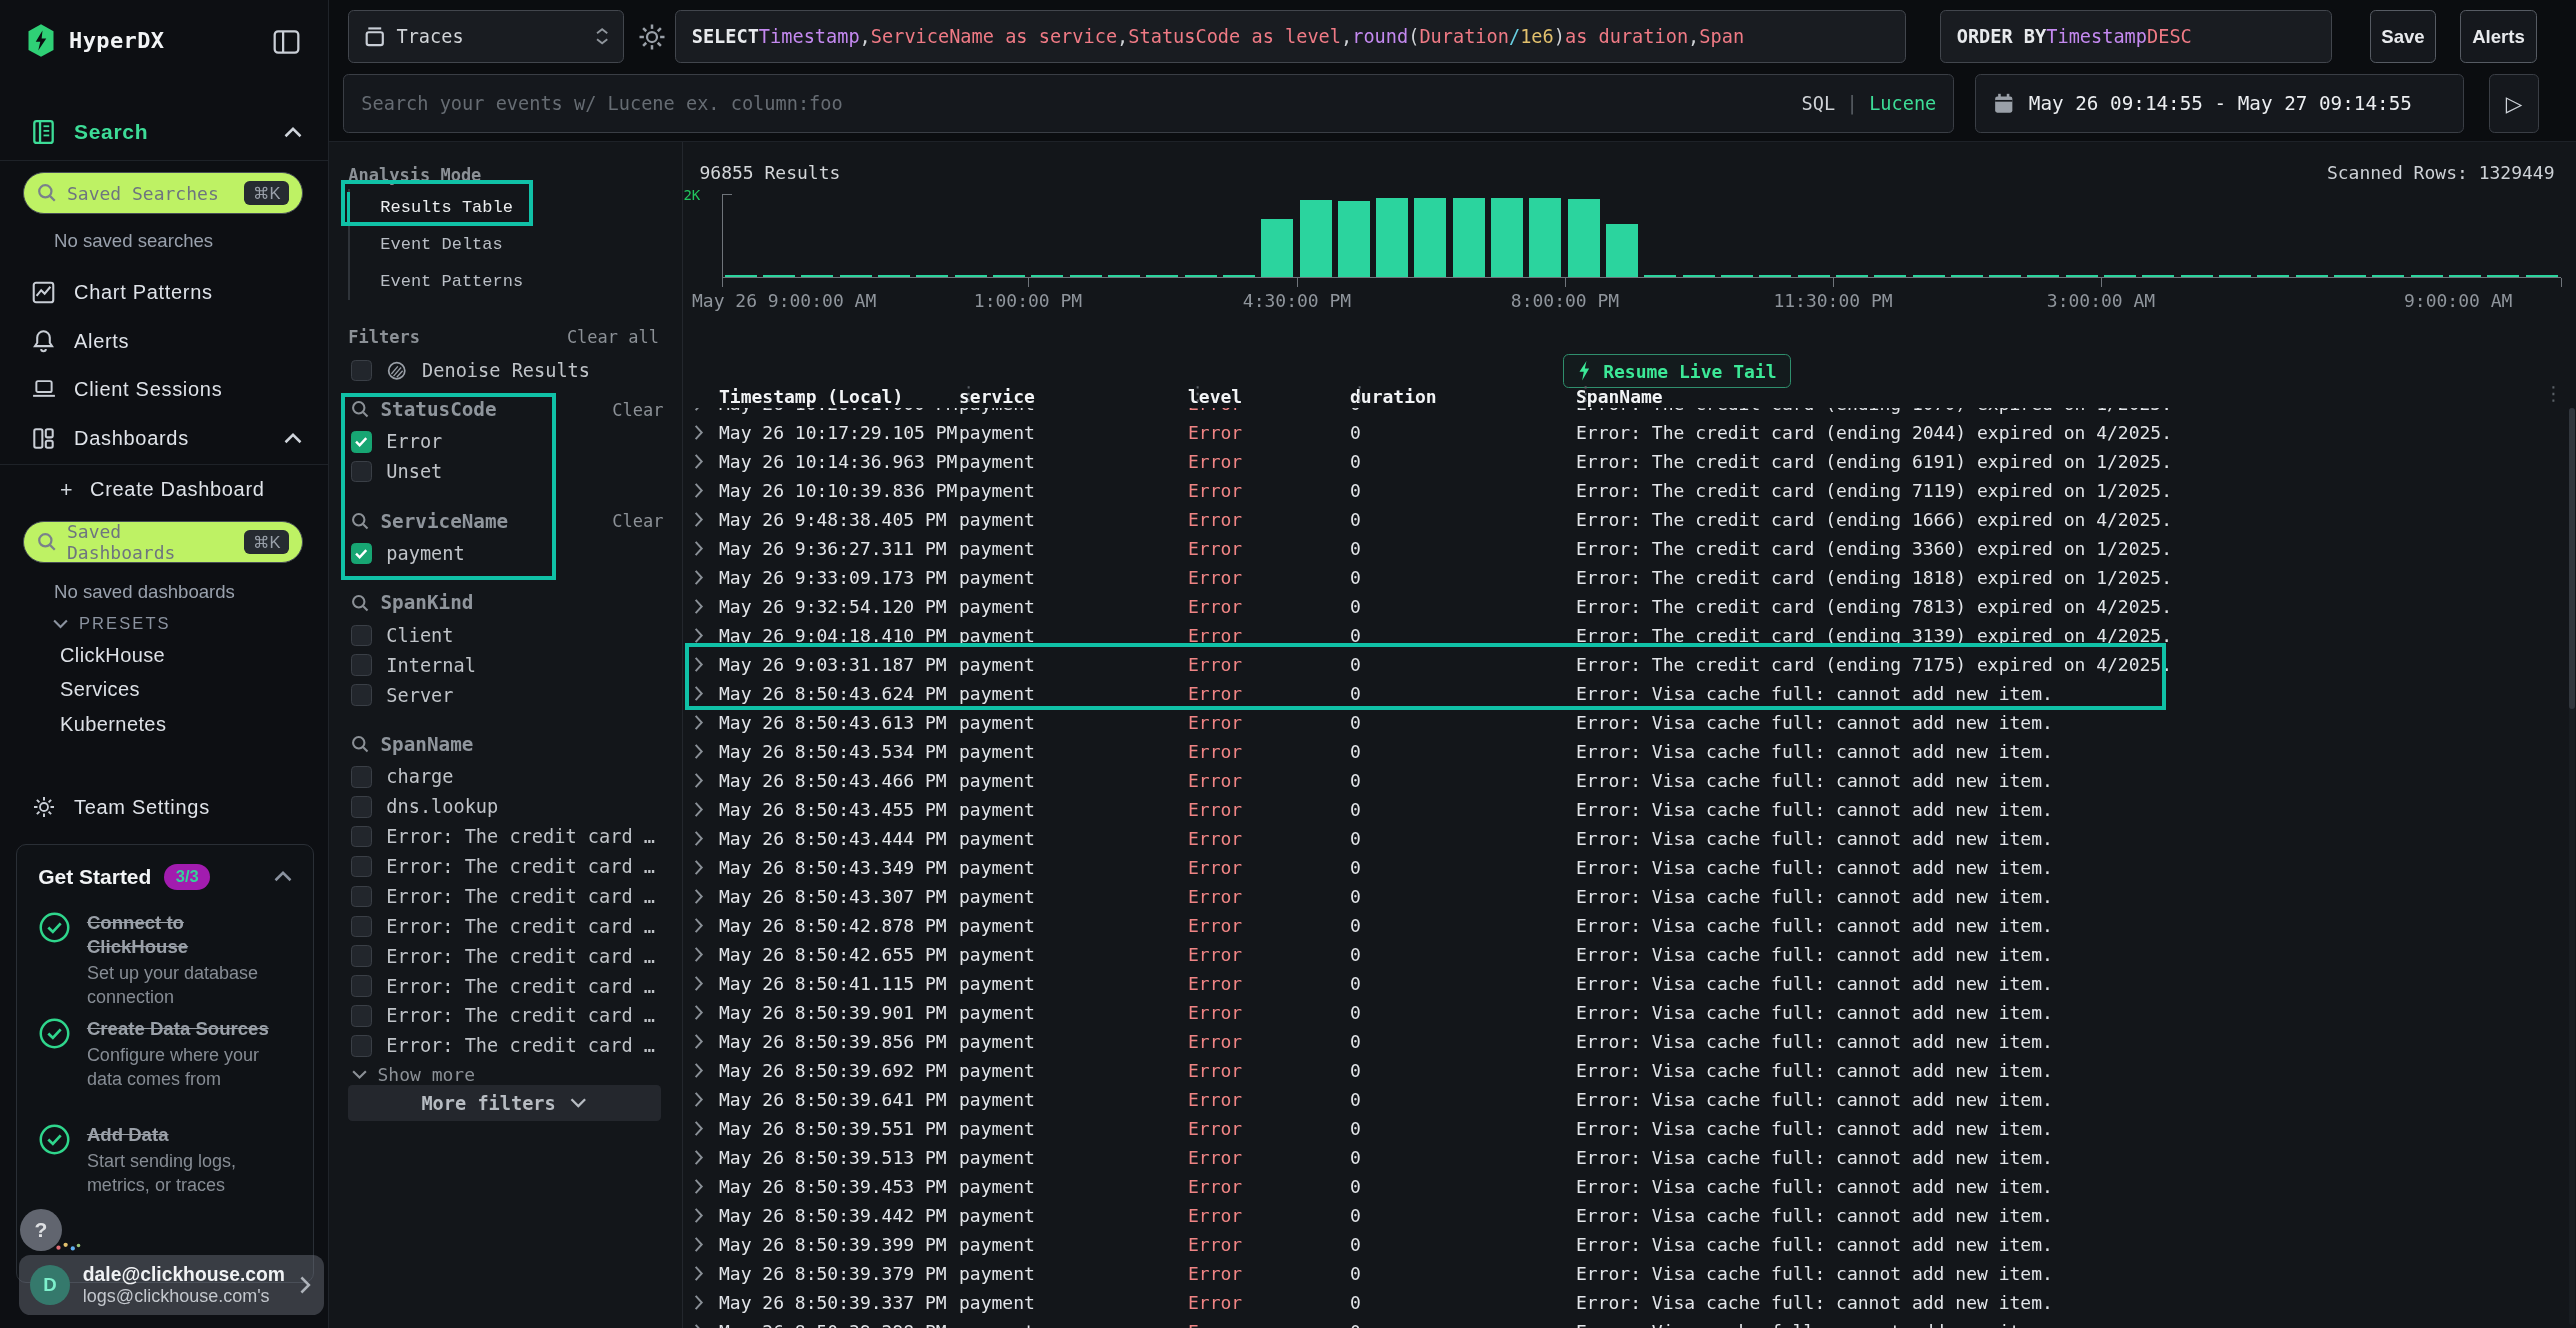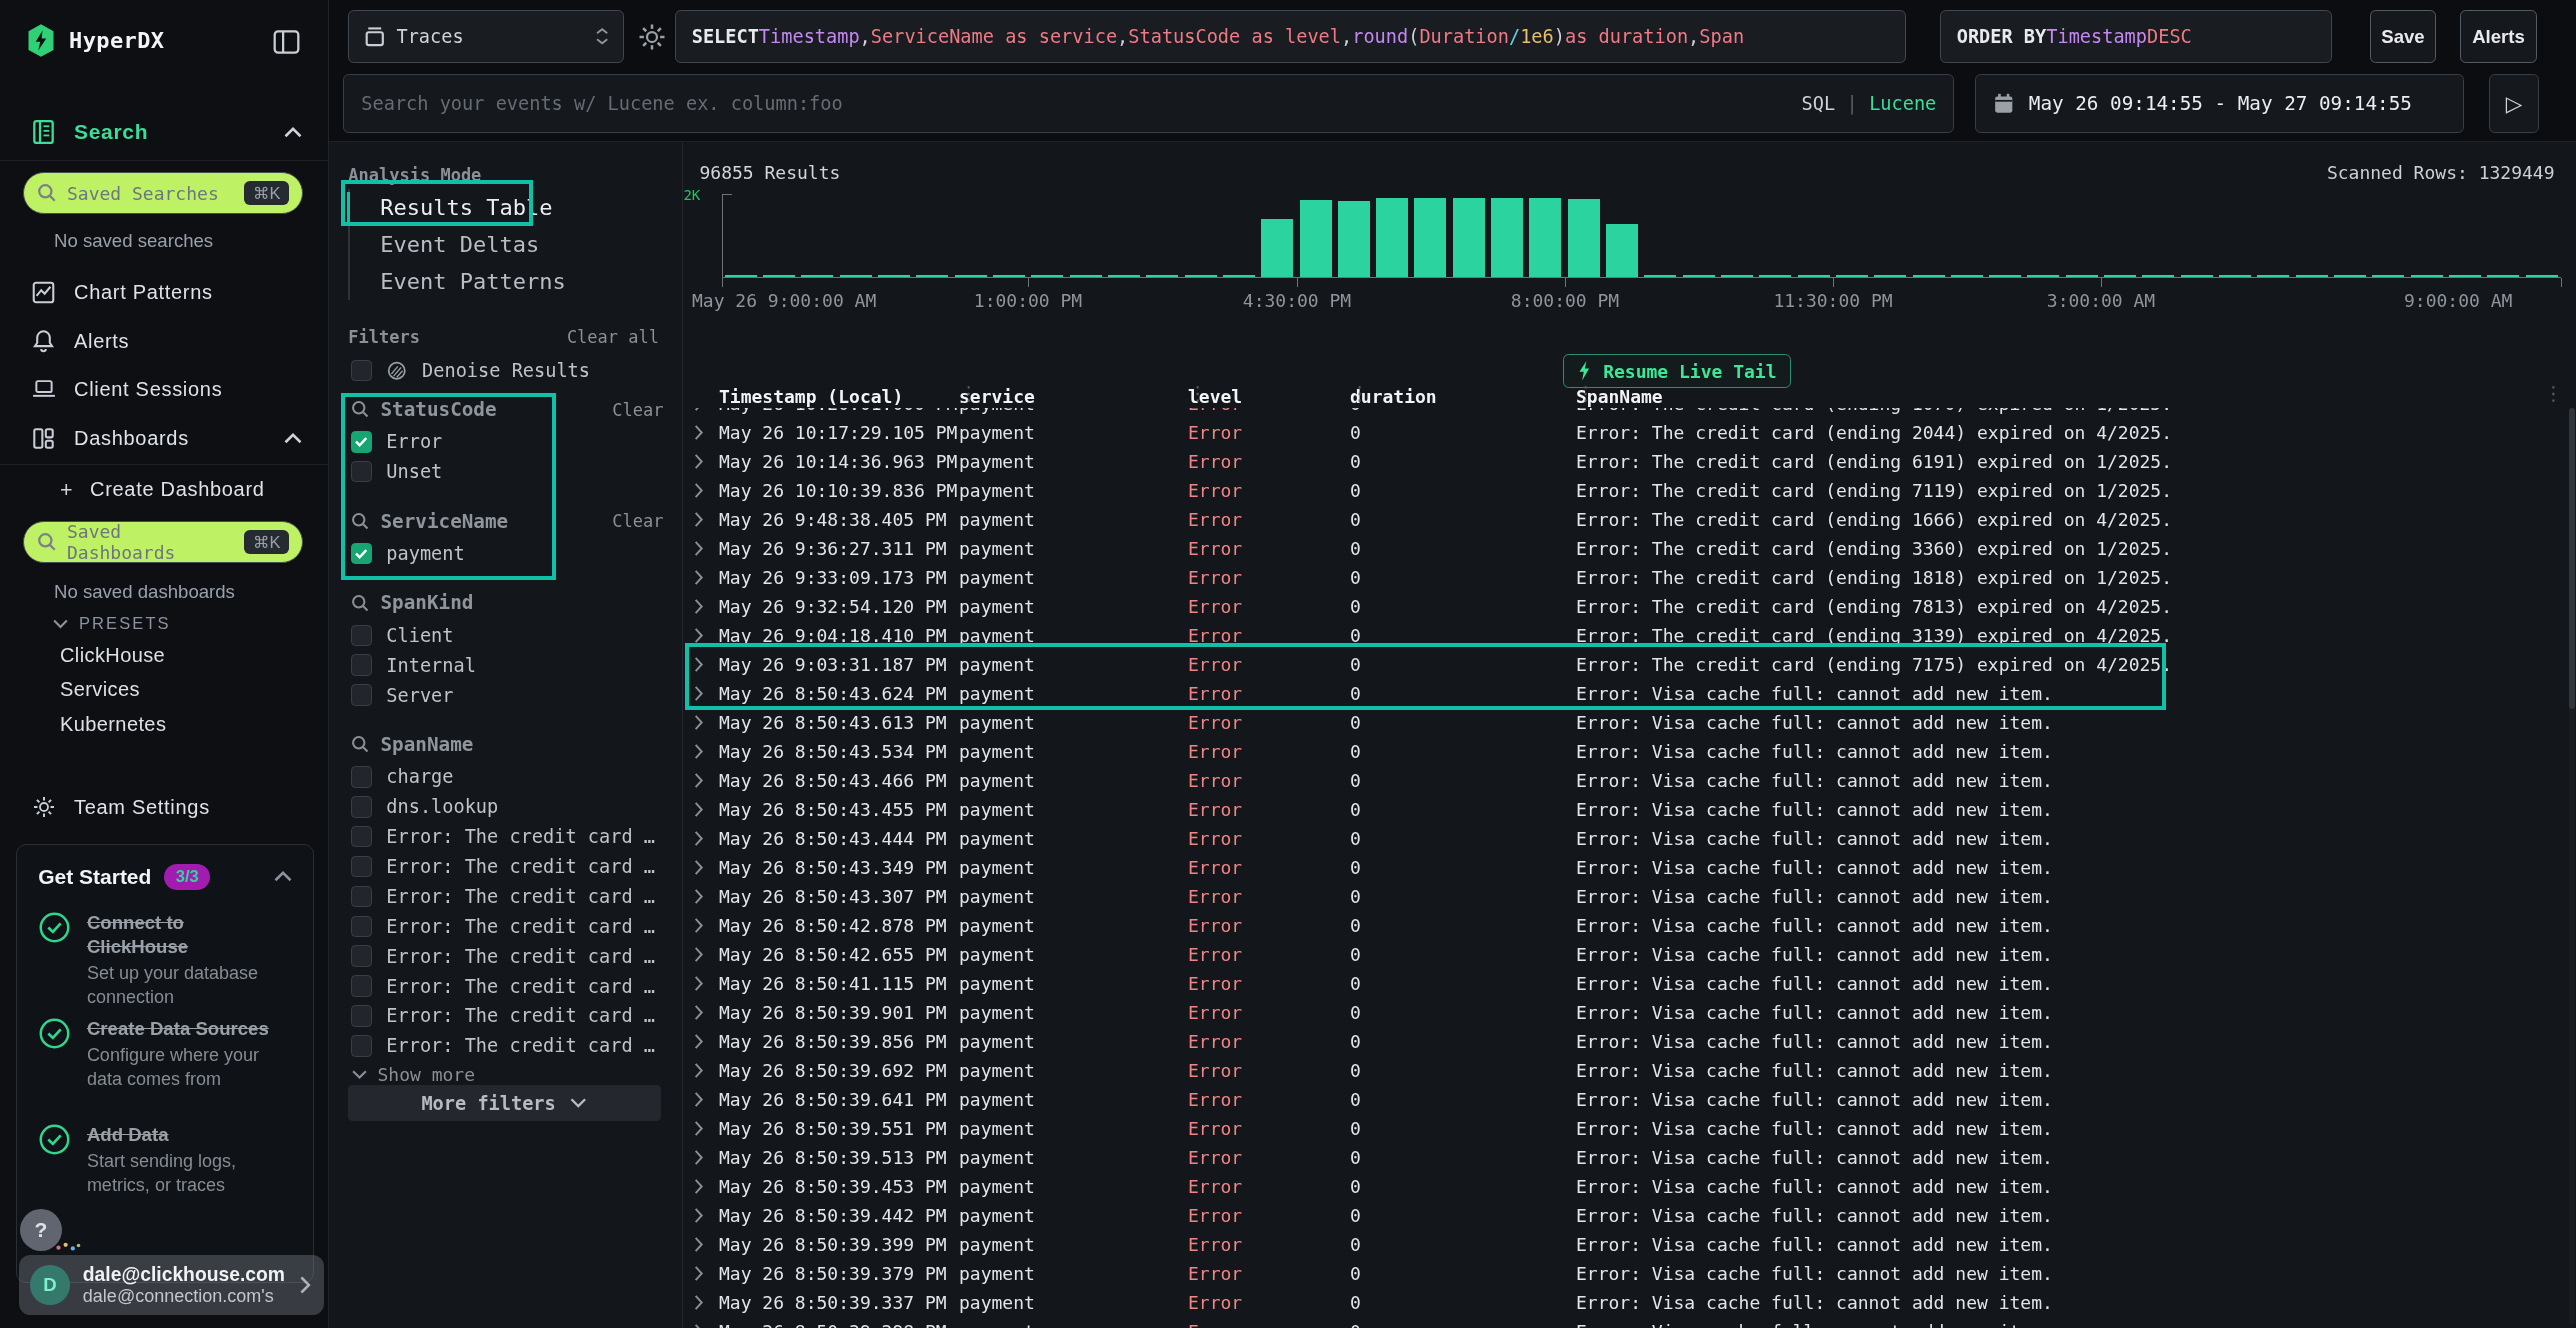--- a/index.html
+++ b/index.html
@@ -62,21 +62,21 @@
   .date-box { position:absolute; left:1646px; top:74px; width:489px; height:59px; background:#15181d; border:1.4px solid #3a3e45; border-radius:5.7px; display:flex; align-items:center; gap:14.3px; padding:0 17px; font-family:"DejaVu Sans Mono",monospace; font-size:19.3px; color:#eceef1; }
   .play-btn { position:absolute; left:2160px; top:74px; width:50px; height:59px; background:#15181d; border:1.4px solid #3a3e45; border-radius:5.7px; display:flex; align-items:center; justify-content:center; font-size:21.5px; color:#cfd4da; }
   .tk-kw { color:#e8eaed; font-weight:bold; }
   .tk-purple { color:#c489f0; } .tk-pink { color:#ef7a85; } .tk-yellow { color:#e2c06d; } .tk-cyan { color:#6ad1e3; } .tk-plain { color:#d0d3d7; }
   .sel-chevs { margin-left:auto; display:flex; flex-direction:column; gap:1.4px; }
 
   
   .fpanel { position:absolute; left:329px; top:142px; width:354px; height:1186px; background:#13161a; border-right:1.4px solid #23272d; z-index:3; font-family:"DejaVu Sans Mono",monospace; }
   .f-heading { position:absolute; left:19.3px; font-size:17px; font-weight:bold; color:#8b9096; }
   .modes { position:absolute; left:19.3px; top:47px; border-left:2.9px solid #2f343a; }
-  .mode-item { position:relative; height:37px; display:flex; align-items:center; padding-left:30px; font-size:22px; color:#b9bec5; cursor:pointer; }
+  .mode-item { position:relative; height:37px; display:flex; align-items:center; padding-left:30px; font-size:17px; color:#b9bec5; cursor:pointer;font-family:Liberation Mono, monospace; }
   .mode-item.active { color:#eceef0; }
   .mode-item.active::before { content:""; position:absolute; left:-2.9px; top:2.9px; bottom:2.9px; width:2.9px; background:#10c1a7; }
   .clear-all { position:absolute; right:23px; font-size:17px; color:#8b9096; }
   .f-row { display:flex; align-items:center; gap:14.3px; height:27px; margin-bottom:2.9px; }
   .checkbox { width:21.5px; height:21.5px; border-radius:4.3px; background:#22262c; border:1.4px solid #3a3f46; flex:0 0 21.5px; display:flex; align-items:center; justify-content:center; }
   .checkbox.checked { background:#17a673; border-color:#17a673; }
   .f-opt-lbl { font-size:18.6px; color:#c0c4c9; white-space:nowrap; overflow:hidden; }
   .fg-hdr { display:flex; align-items:center; gap:11.4px; height:29px; margin-bottom:4.3px; }
   .fg-name { font-size:19.3px; font-weight:bold; color:#8f959c; }
   .fg-clear { margin-left:auto; font-size:17px; color:#8b9096; }
@@ -310,21 +310,21 @@
     <div class="help-btn">
         <span>?</span>
       </div>
 
     <div class="user-chip">
       <div class="avatar">
           <span>D</span>
         </div>
       <div>
         <div class="uc-email">dale@clickhouse.com</div>
-        <div class="uc-sub">dale@connection.com's</div>
+        <div class="uc-sub">logs@clickhouse.com's</div>
       </div>
       <span class="uc-chev">
         <svg width="14.3" height="20" viewBox="0 0 10 16">
             <polyline points="2,2 8,8 2,14" fill="none" stroke="#aeb3ba" stroke-width="2"></polyline>
           </svg>
       </span>
     </div>
   </div>
 
   <div class="topbar">

